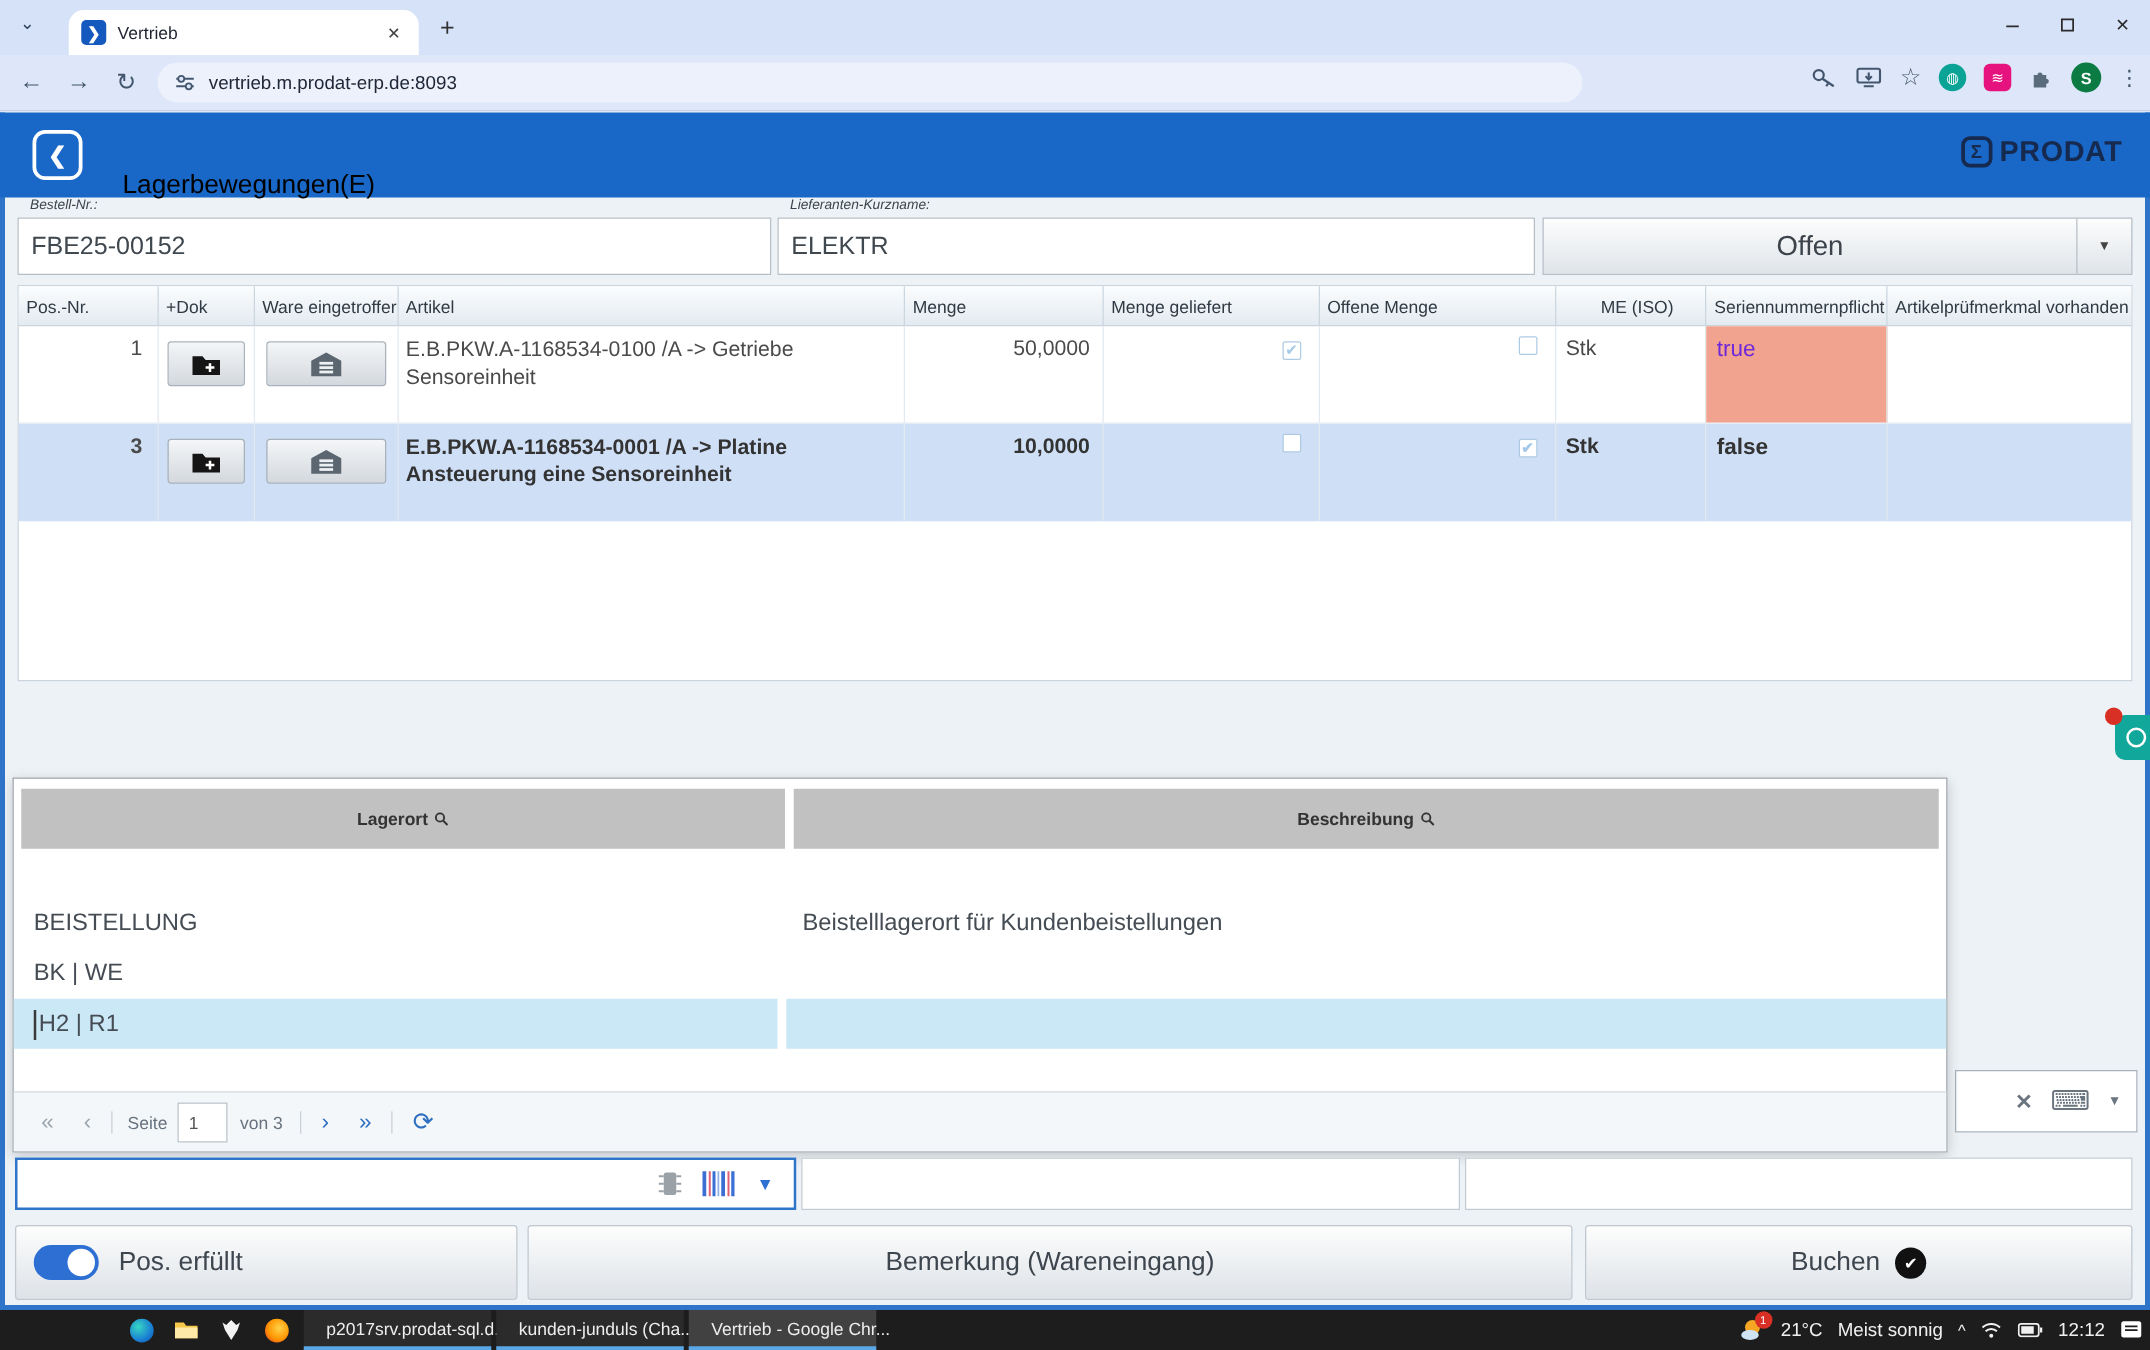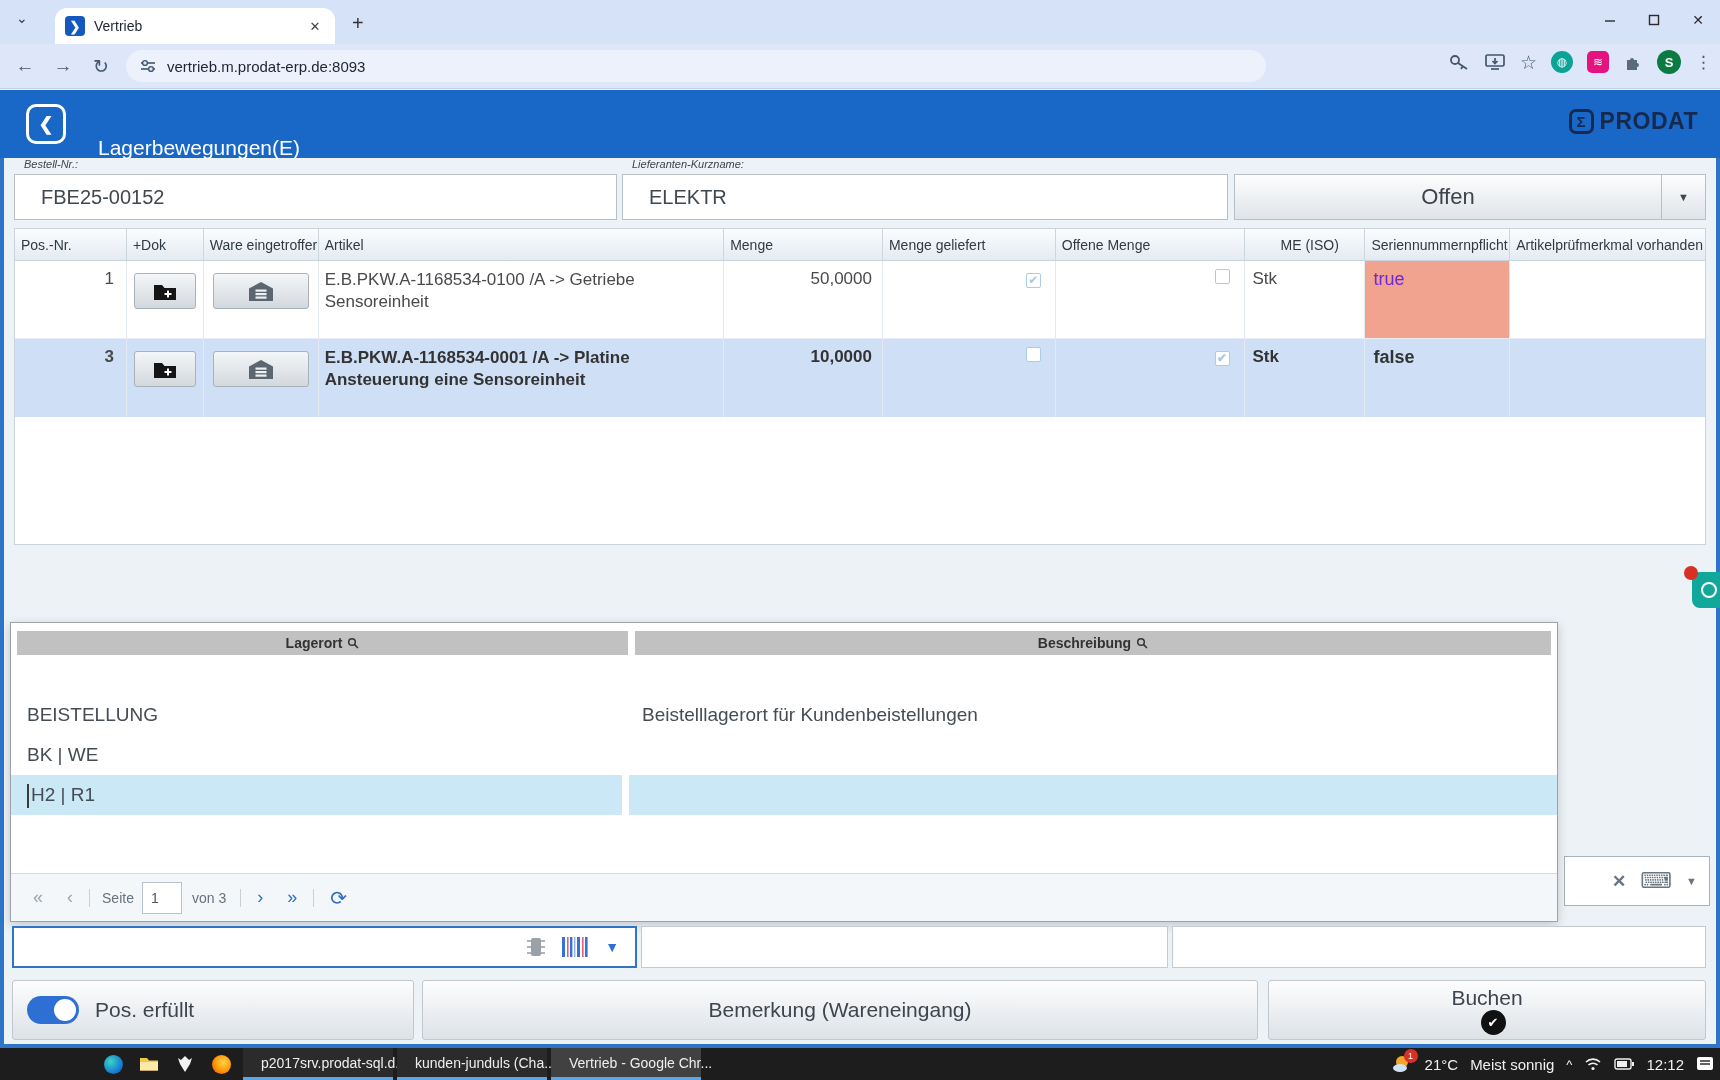--- a/index.html
+++ b/index.html
@@ -19,41 +19,41 @@
   .navic{font-size:19px;color:#44566e;width:38px;text-align:center;}
   .omni{margin-left:6px;width:1140px;height:32px;background:#ecf1fc;border-radius:16px;display:flex;align-items:center;padding:0 14px;}
   .urltext{font-size:15px;color:#202838;margin-left:10px;}
   .tbicons{position:absolute;right:8px;top:50px;display:flex;align-items:center;gap:14px;}
   .exticon{width:22px;height:22px;border-radius:5px;display:flex;align-items:center;justify-content:center;font-size:12px;color:#fff;}
   .avatar{width:24px;height:24px;border-radius:50%;background:#0c7a43;color:#fff;font-size:13px;font-weight:bold;display:flex;align-items:center;justify-content:center;}
   
   .appframe{left:0;top:90px;width:1720px;height:958px;background:#edf2f7;border-left:4px solid #2e74c9;border-right:4px solid #2e74c9;border-bottom:4px solid #2e74c9;}
   .apphead{left:0;top:90px;width:1720px;height:68px;background:#1968c8;display:flex;align-items:center;}
   .backbtn{margin-left:26px;width:40px;height:40px;border:3px solid #fff;border-radius:10px;color:#fff;display:flex;align-items:center;justify-content:center;font-size:18px;font-weight:bold;}
-  .apptitle{margin-left:32px;color:#ffffff;font-size:21px;margin-top:48px;}
+  .apptitle{margin-left:32px;color:#000000;font-size:21px;margin-top:48px;}
   .brand{position:absolute;right:22px;top:108px;display:flex;align-items:center;gap:6px;color:#16294e;}
   .brandbox{width:25px;height:25px;border:3px solid #16294e;border-radius:7px;display:flex;align-items:center;justify-content:center;font-weight:bold;font-size:15px;}
   .brandname{font-size:23px;font-weight:bold;letter-spacing:.5px;}
   .flabel{font-size:11px;font-style:italic;color:#3a444e;}
-  .finput{height:46px;background:#fff;border:1px solid #b6bec6;display:flex;align-items:center;padding:0 26px;font-size:20px;color:#3f474f;}
+  .finput{height:46px;background:#fff;border:1px solid #b6bec6;display:flex;align-items:center;padding:0 10px;font-size:20px;color:#3f474f;}
   .combo{height:46px;background:linear-gradient(#fdfdfd,#dfe4e9);border:1px solid #b6bec6;display:flex;align-items:center;}
   
   .grid{left:14px;top:228px;width:1692px;height:317px;background:#fff;border:1px solid #c9d4dd;}
   .ghead{display:flex;height:32px;background:linear-gradient(#fbfdfe,#e3eaf1);border-bottom:1px solid #c9d4dd;}
   .gh{font-size:14px;color:#2f3a44;padding:8px 0 0 6px;border-right:1px solid #ccd6df;white-space:nowrap;overflow:hidden;}
   .grow{display:flex;height:78px;}
   .gc{border-right:1px solid #e2e9ef;height:100%;padding-top:8px;font-size:17px;color:#4a4a4a;}
   .rowsel{background:#cfdff6;font-weight:bold;color:#333;}
   .cellbtn{background:linear-gradient(#f4f6f8,#d3d8dd);border:1px solid #a9b2ba;border-radius:3px;display:flex;align-items:center;justify-content:center;}
   .chk{width:15px;height:15px;border:1px solid #aecbe4;border-radius:2px;background:#fff;display:inline-flex;align-items:center;justify-content:center;font-size:12px;color:#a3c8e8;}
   .serihl{background:#f2a38f;color:#6d28d9;}
   
   .popup{left:10px;top:622px;width:1548px;height:300px;background:#fff;border:1px solid #9aa2aa;box-shadow:0 3px 10px rgba(0,0,0,.18);}
   .pophead{display:flex;margin:8px 6px 0 6px;gap:7px;}
-  .pohc{background:#c1c1c1;height:24px;display:flex;align-items:center;justify-content:center;font-size:14px;font-weight:bold;color:#333;gap:5px;}
+  .pohc{background:#c1c1c1;height:48px;display:flex;align-items:center;justify-content:center;font-size:14px;font-weight:bold;color:#333;gap:5px;}
   .prow{display:flex;height:40px;}
   .pc1{width:611px;padding:9px 0 0 16px;font-size:19px;color:#454c54;}
   .pc2{flex:1;padding:9px 0 0 13px;font-size:19px;color:#454c54;margin-left:7px;}
   .prowsel .pc1,.prowsel .pc2{background:#cbe8f7;}
   .caret{display:inline-block;width:2px;height:24px;background:#3a3a3a;vertical-align:middle;margin-right:2px;}
   .pager{position:absolute;left:0;bottom:0;width:100%;height:48px;background:#f4f7f9;border-top:1px solid #d4dade;display:flex;align-items:center;font-size:14px;color:#66727e;}
   .pgbtn{font-size:18px;color:#9aa5ae;padding:0 12px;}
   .pgbtn.on{color:#2d6fc0;}
   .pgsep{width:1px;height:18px;background:#c8d0d6;margin:0 4px;}
   .pginput{width:40px;height:32px;border:1px solid #b9c2ca;background:#fff;font-size:14px;color:#555;padding-left:8px;}
@@ -322,21 +322,21 @@
 
   <div class="abs footbtn" style="left:422px;width:836px;">
     <span>Bemerkung (Wareneingang)</span>
   </div>
   <div class="abs footbtn" style="left:12px;width:402px;justify-content:flex-start;padding-left:14px;gap:16px;">
     <span class="toggle">
         <span class="knob"></span>
       </span>
     <span>Pos. erfüllt</span>
   </div>
-  <div class="abs footbtn" style="left:1268px;width:438px;flex-direction:column;">
+  <div class="abs footbtn" style="left:1268px;width:438px;">
     <span>Buchen</span>
     <span class="buchchk">✔</span>
   </div>
 
   <div class="abs floatbubble">
     <span style="width:16px;height:16px;border:2.5px solid #fff;border-radius:50%;display:inline-block;"></span>
     <span class="badge" style="left:-8px;right:auto;top:-6px;"></span>
   </div>
 
   <div class="abs taskbar">

